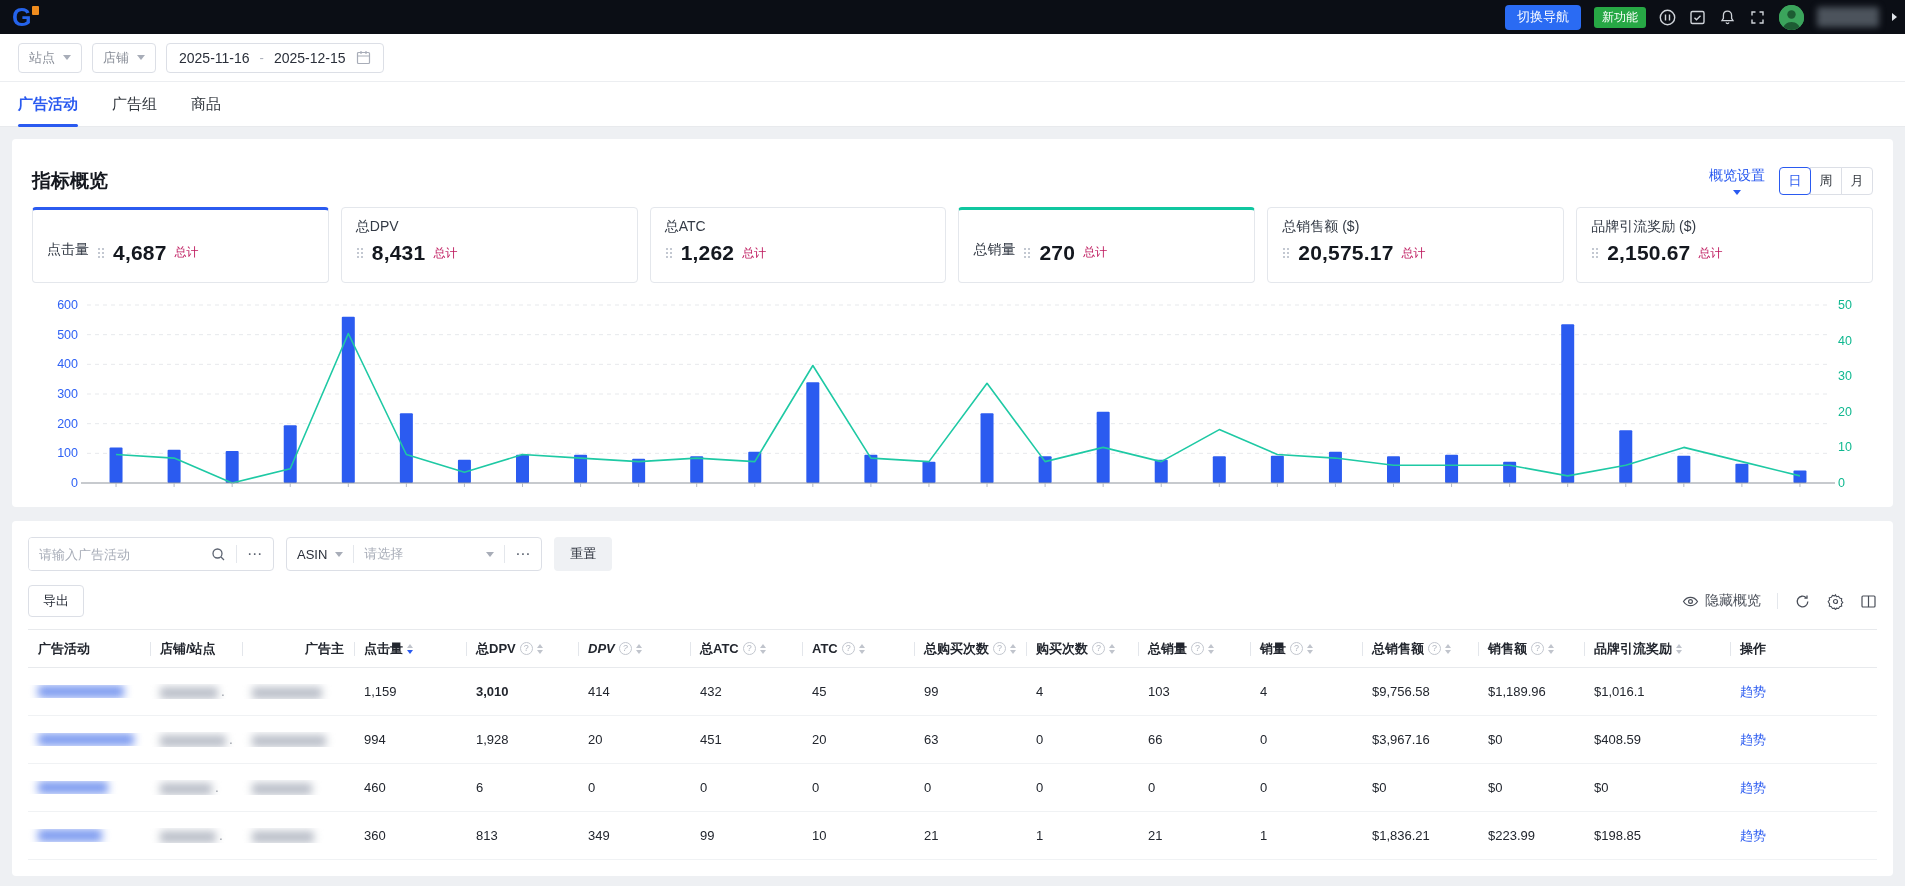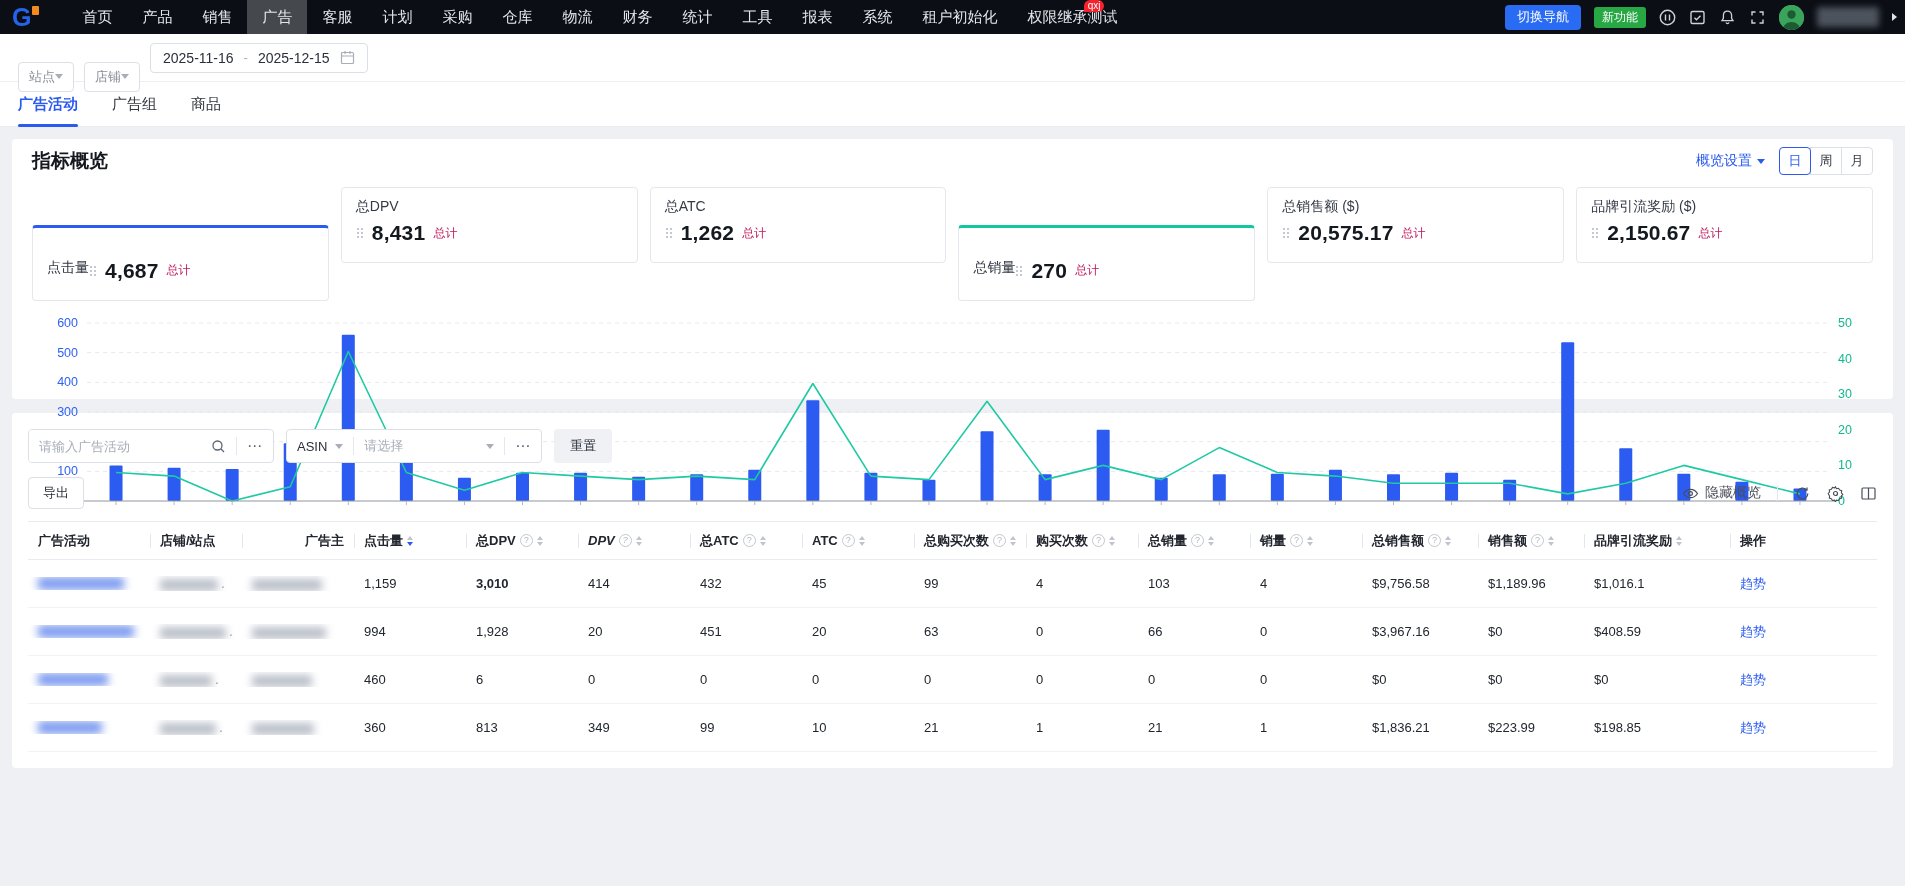--- a/index.html
+++ b/index.html
@@ -25,39 +25,39 @@
   .nav-caret { width:0; height:0; border-top:4px solid transparent; border-bottom:4px solid transparent; border-left:5px solid #dfe3e8; }
 
   
   .tabbar { height:36px; background:#e7e9ec; display:flex; align-items:flex-end; }
   .wtab { font-size:14px; color:#33383f; padding:0 16px; height:36px; display:flex; align-items:center; gap:6px; cursor:pointer; }
   .wtab.active { background:#ffffff; border-radius:6px 6px 0 0; font-weight:bold; color:#1f2329; }
   .tab-plus { color:#8a9099; font-size:17px; padding:0 14px; cursor:pointer; height:36px; display:flex; align-items:center; }
 
   
   .filterbar { height:48px; background:#fff; display:flex; align-items:center; gap:10px; padding:0 18px; border-bottom:1px solid #eceef1; }
-  .sel { height:30px; border:1px solid #dcdfe6; border-radius:4px; display:flex; align-items:center; gap:0; padding:0 10px; font-size:13px; color:#8a8f99; background:#fff; cursor:pointer;margin-top:38px; }
+  .sel { height:30px; border:1px solid #dcdfe6; border-radius:4px; display:flex; align-items:center; gap:8px; padding:0 10px; font-size:13px; color:#8a8f99; background:#fff; cursor:pointer; }
   .chev { width:0; height:0; border-left:4px solid transparent; border-right:4px solid transparent; border-top:5px solid #a8adb8; }
   .daterange { height:30px; border:1px solid #dcdfe6; border-radius:4px; display:flex; align-items:center; gap:10px; padding:0 12px; font-size:14px; color:#2a2f3a; background:#fff; cursor:pointer; }
   .daterange .sep { color:#a8adb8; font-size:13px; }
 
   
   .subtabs { height:45px; background:#fff; display:flex; align-items:center; gap:34px; padding:0 18px; border-bottom:1px solid #e8eaed; }
   .subtab { font-size:15px; color:#33383f; height:45px; display:flex; align-items:center; cursor:pointer; position:relative; }
   .subtab.active { color:#2a5af0; font-weight:bold; }
   .subtab.active::after { content:''; position:absolute; left:0; right:0; bottom:0; height:3px; background:#2a5af0; border-radius:2px; }
 
   
   .content { padding:12px; }
   .panel { background:#fff; border-radius:4px; }
-  .overview-panel { padding:8px 20px 10px; height:260px; }
+  .overview-panel { padding:28px 20px 10px; height:368px; }
   .ov-head { display:flex; align-items:center; }
   .ov-title { font-size:19px; font-weight:bold; color:#15181f; }
   .ov-right { margin-left:auto; display:flex; align-items:center; gap:14px; }
-  .link-blue { color:#2a5af0; font-size:14px; cursor:pointer; display:flex; align-items:center; gap:5px; }
+  .link-blue { color:#2a5af0; font-size:14px; cursor:pointer; display:flex; align-items:center; gap:5px;flex-direction:column; }
   .chev-blue { width:0; height:0; border-left:4px solid transparent; border-right:4px solid transparent; border-top:5px solid #2a5af0; }
   .seg { display:flex; }
   .seg button { width:32px; height:28px; background:#fff; border:1px solid #dcdfe6; font-size:13px; color:#33383f; cursor:pointer; margin-left:-1px; }
   .seg button:first-child { border-radius:4px 0 0 4px; margin-left:0; }
   .seg button:last-child { border-radius:0 4px 4px 0; }
   .seg button.active { border-color:#2a5af0; color:#2a5af0; position:relative; z-index:2; border-radius:4px; }
 
   .cards { display:flex; gap:12px; margin-top:12px; }
   .mcard { flex:1; height:76px; border:1px solid #e4e7ec; border-radius:4px; padding:10px 14px 0; position:relative; cursor:pointer; background:#fff; }
   .mcard.sel { border-top-width:3px; padding-top:8px; }
@@ -108,38 +108,20 @@
 </head>
 <body>
 
 <div class="app">
 
   <header class="topnav">
     <div class="logo">
       <span class="g">G</span>
       <span class="corner"></span>
     </div>
-    <nav class="nav-items" id="nav-items">
-        <div class="nav-item">首页</div>
-        <div class="nav-item">产品</div>
-        <div class="nav-item">销售</div>
-        <div class="nav-item active">广告</div>
-        <div class="nav-item">客服</div>
-        <div class="nav-item">计划</div>
-        <div class="nav-item">采购</div>
-        <div class="nav-item">仓库</div>
-        <div class="nav-item">物流</div>
-        <div class="nav-item">财务</div>
-        <div class="nav-item">统计</div>
-        <div class="nav-item">工具</div>
-        <div class="nav-item">报表</div>
-        <div class="nav-item">系统</div>
-        <div class="nav-item">租户初始化</div>
-        <div class="nav-item">权限继承测试<span class="nav-badge">qxj</span></div>
-      </nav>
     <div class="nav-right">
       <button class="btn-switch">切换导航</button>
       <button class="btn-newfeat">新功能</button>
       <span class="nav-ico">
         <svg viewBox="0 0 17 17">
             <circle cx="8.5" cy="8.5" r="7.2" fill="none" stroke="#cfd3d9" stroke-width="1.4"></circle>
             <path d="M6.5 5.5v6M10.5 5.5v6" stroke="#cfd3d9" stroke-width="1.4"></path>
           </svg>
       </span>
       <span class="nav-ico">

